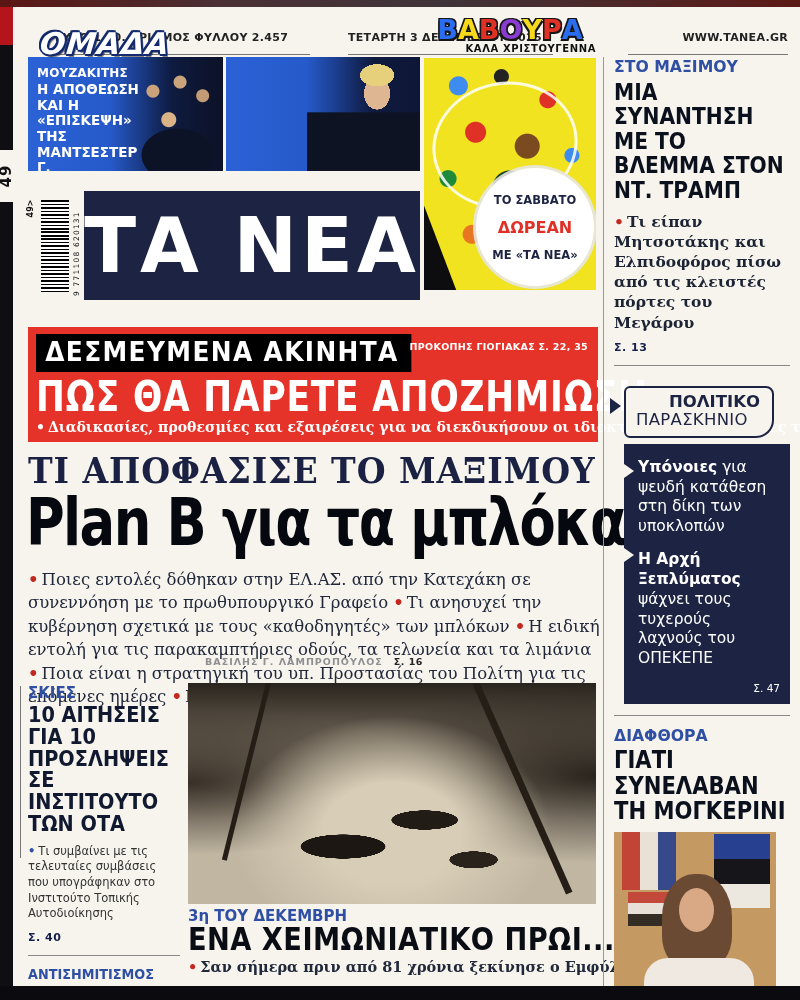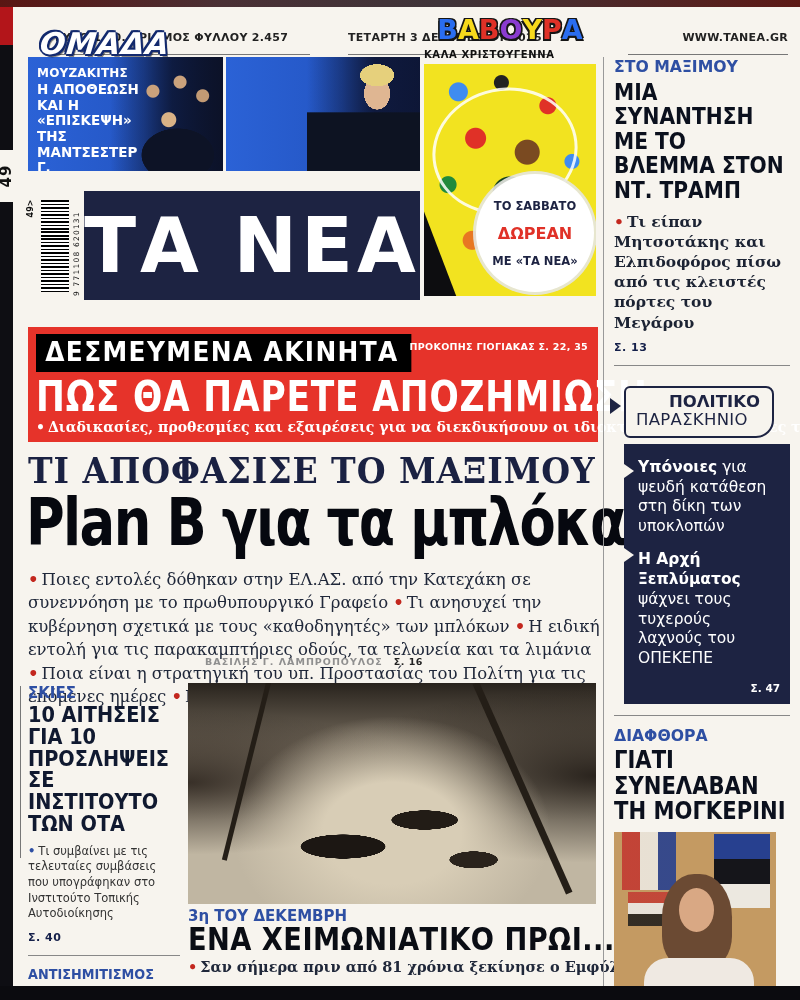--- a/index.html
+++ b/index.html
@@ -47,21 +47,21 @@
     font-style:italic; color:#fff; letter-spacing:1px; transform:skewX(-6deg);
     text-shadow:2px 0 0 #132a6e,-2px 0 0 #132a6e,0 2px 0 #132a6e,0 -2px 0 #132a6e,
       2px 2px 0 #132a6e,-2px -2px 0 #132a6e,3px 3px 0 rgba(0,0,0,.45); }
 
   
   .comic { position:absolute; left:424px; top:16px; width:172px; height:302px; }
   .comic-title { text-align:center; font-size:27px; font-weight:900; letter-spacing:0; line-height:1; }
   .comic-title span { text-shadow:1.5px 1.5px 0 #161616,-1.5px -1.5px 0 #161616,1.5px -1.5px 0 #161616,-1.5px 1.5px 0 #161616; }
   .cl0 { color:#2a6df0; } .cl1 { color:#f7d91c; } .cl2 { color:#e03127; } .cl3 { color:#8a3bd0; }
   .cl4 { color:#f7d91c; } .cl5 { color:#e03127; } .cl6 { color:#2a6df0; }
-  .comic-sub { text-align:left; font-size:10px; font-weight:900; color:#111; letter-spacing:.6px; margin-top:6px; }
+  .comic-sub { text-align:right; font-size:10px; font-weight:900; color:#111; letter-spacing:.6px; margin-top:0; }
   .comic-art { position:relative; margin-top:4px; height:232px; background-color:#f2e320; overflow:hidden;
     background-image:
       radial-gradient(circle at 20% 12%, #3f8cf0 0 9px, transparent 10px),
       radial-gradient(circle at 45% 8%, #222 0 7px, transparent 8px),
       radial-gradient(circle at 72% 18%, #e03127 0 8px, transparent 9px),
       radial-gradient(circle at 30% 32%, #e03127 0 10px, transparent 11px),
       radial-gradient(circle at 60% 38%, #7a4a21 0 12px, transparent 13px),
       radial-gradient(circle at 86% 42%, #3f8cf0 0 7px, transparent 8px),
       radial-gradient(circle at 14% 52%, #208a3c 0 8px, transparent 9px),
       radial-gradient(circle at 50% 56%, #17421f 0 17px, transparent 18px),
@@ -171,21 +171,21 @@
   .backstage-label::before { content:""; position:absolute; left:-16px; top:10px; width:0; height:0;
     border-top:8px solid transparent; border-bottom:8px solid transparent; border-left:11px solid #1d2342; }
   .bs-line1 { font-size:16.5px; font-weight:900; color:#1d2342; line-height:1.1;margin-left:33px; }
   .bs-line2 { font-size:16.5px; font-weight:400; color:#1d2342; line-height:1.15; letter-spacing:.3px; }
   .backstage-box { position:relative; margin:6px 0 0 10px; background:#1d2342; color:#fff; padding:14px 10px 6px 14px; }
   .backstage-box::before, .backstage-box::after { content:""; position:absolute; left:0; width:0; height:0;
     border-top:7px solid transparent; border-bottom:7px solid transparent; border-left:10px solid #f7f4ee; }
   .backstage-box::before { top:20px; } .backstage-box::after { top:104px; }
   .bs-item { font-size:15.5px; line-height:1.28; margin-bottom:13px; }
   .bs-bold { font-weight:900; }
-  .bs-page { text-align:right; font-size:10.5px; font-weight:700; padding-bottom:4px; }
+  .bs-page { text-align:right; font-size:10.5px; font-weight:400; padding-bottom:4px; }
 
   .r2-headline { margin-top:3px; font-size:24px; font-weight:900; color:#0b101d; line-height:1.06;
     width:113%; transform:scaleX(.88); transform-origin:left top; }
   .mog-photo { position:relative; margin-top:8px; width:162px; height:170px; overflow:hidden; background:#c49a62; }
   .mog-flag1 { position:absolute; left:8px; top:0; width:54px; height:58px;
     background:linear-gradient(90deg,#c23a32 33%,#ece8e0 33% 66%,#27408f 66%); opacity:.9; }
   .mog-flag2 { position:absolute; right:6px; top:2px; width:56px; height:74px;
     background:linear-gradient(180deg,#27408f 34%,#15151a 34% 67%,#ece8e0 67%); }
   .mog-flag3 { position:absolute; left:14px; top:60px; width:46px; height:34px;
     background:linear-gradient(180deg,#c23a32 33%,#eee 33% 66%,#1a1a1a 66%); opacity:.85; }

